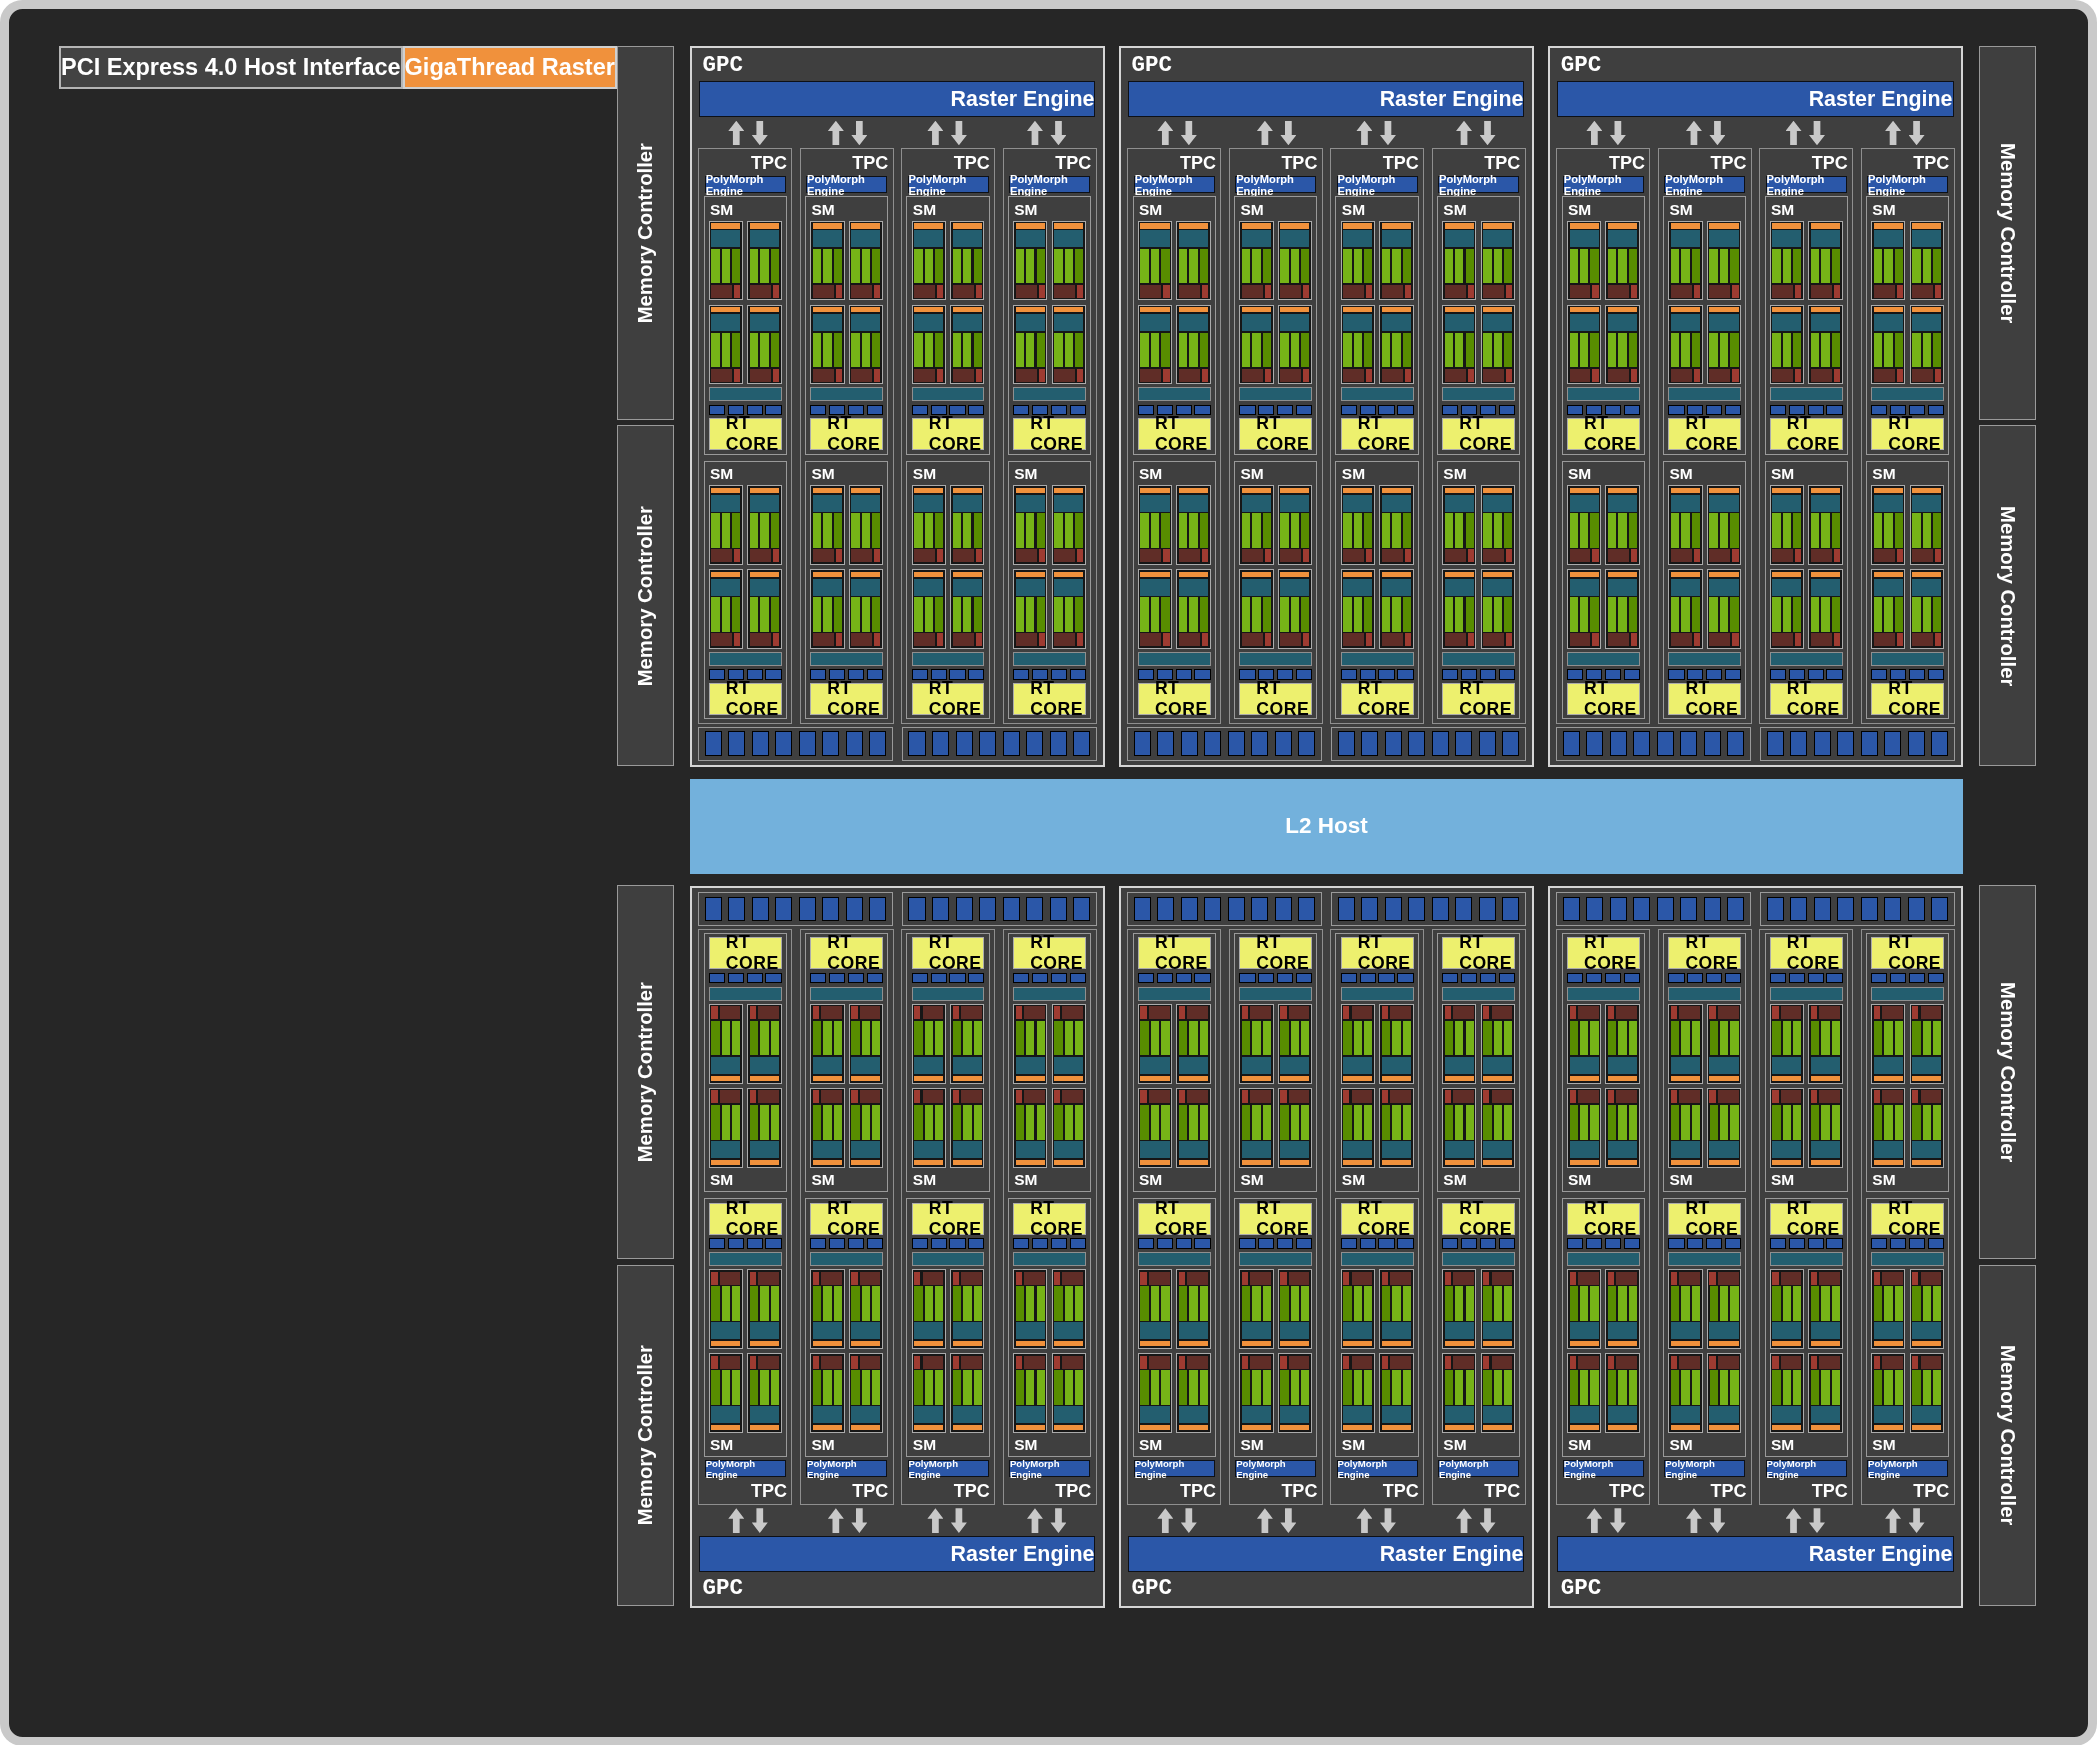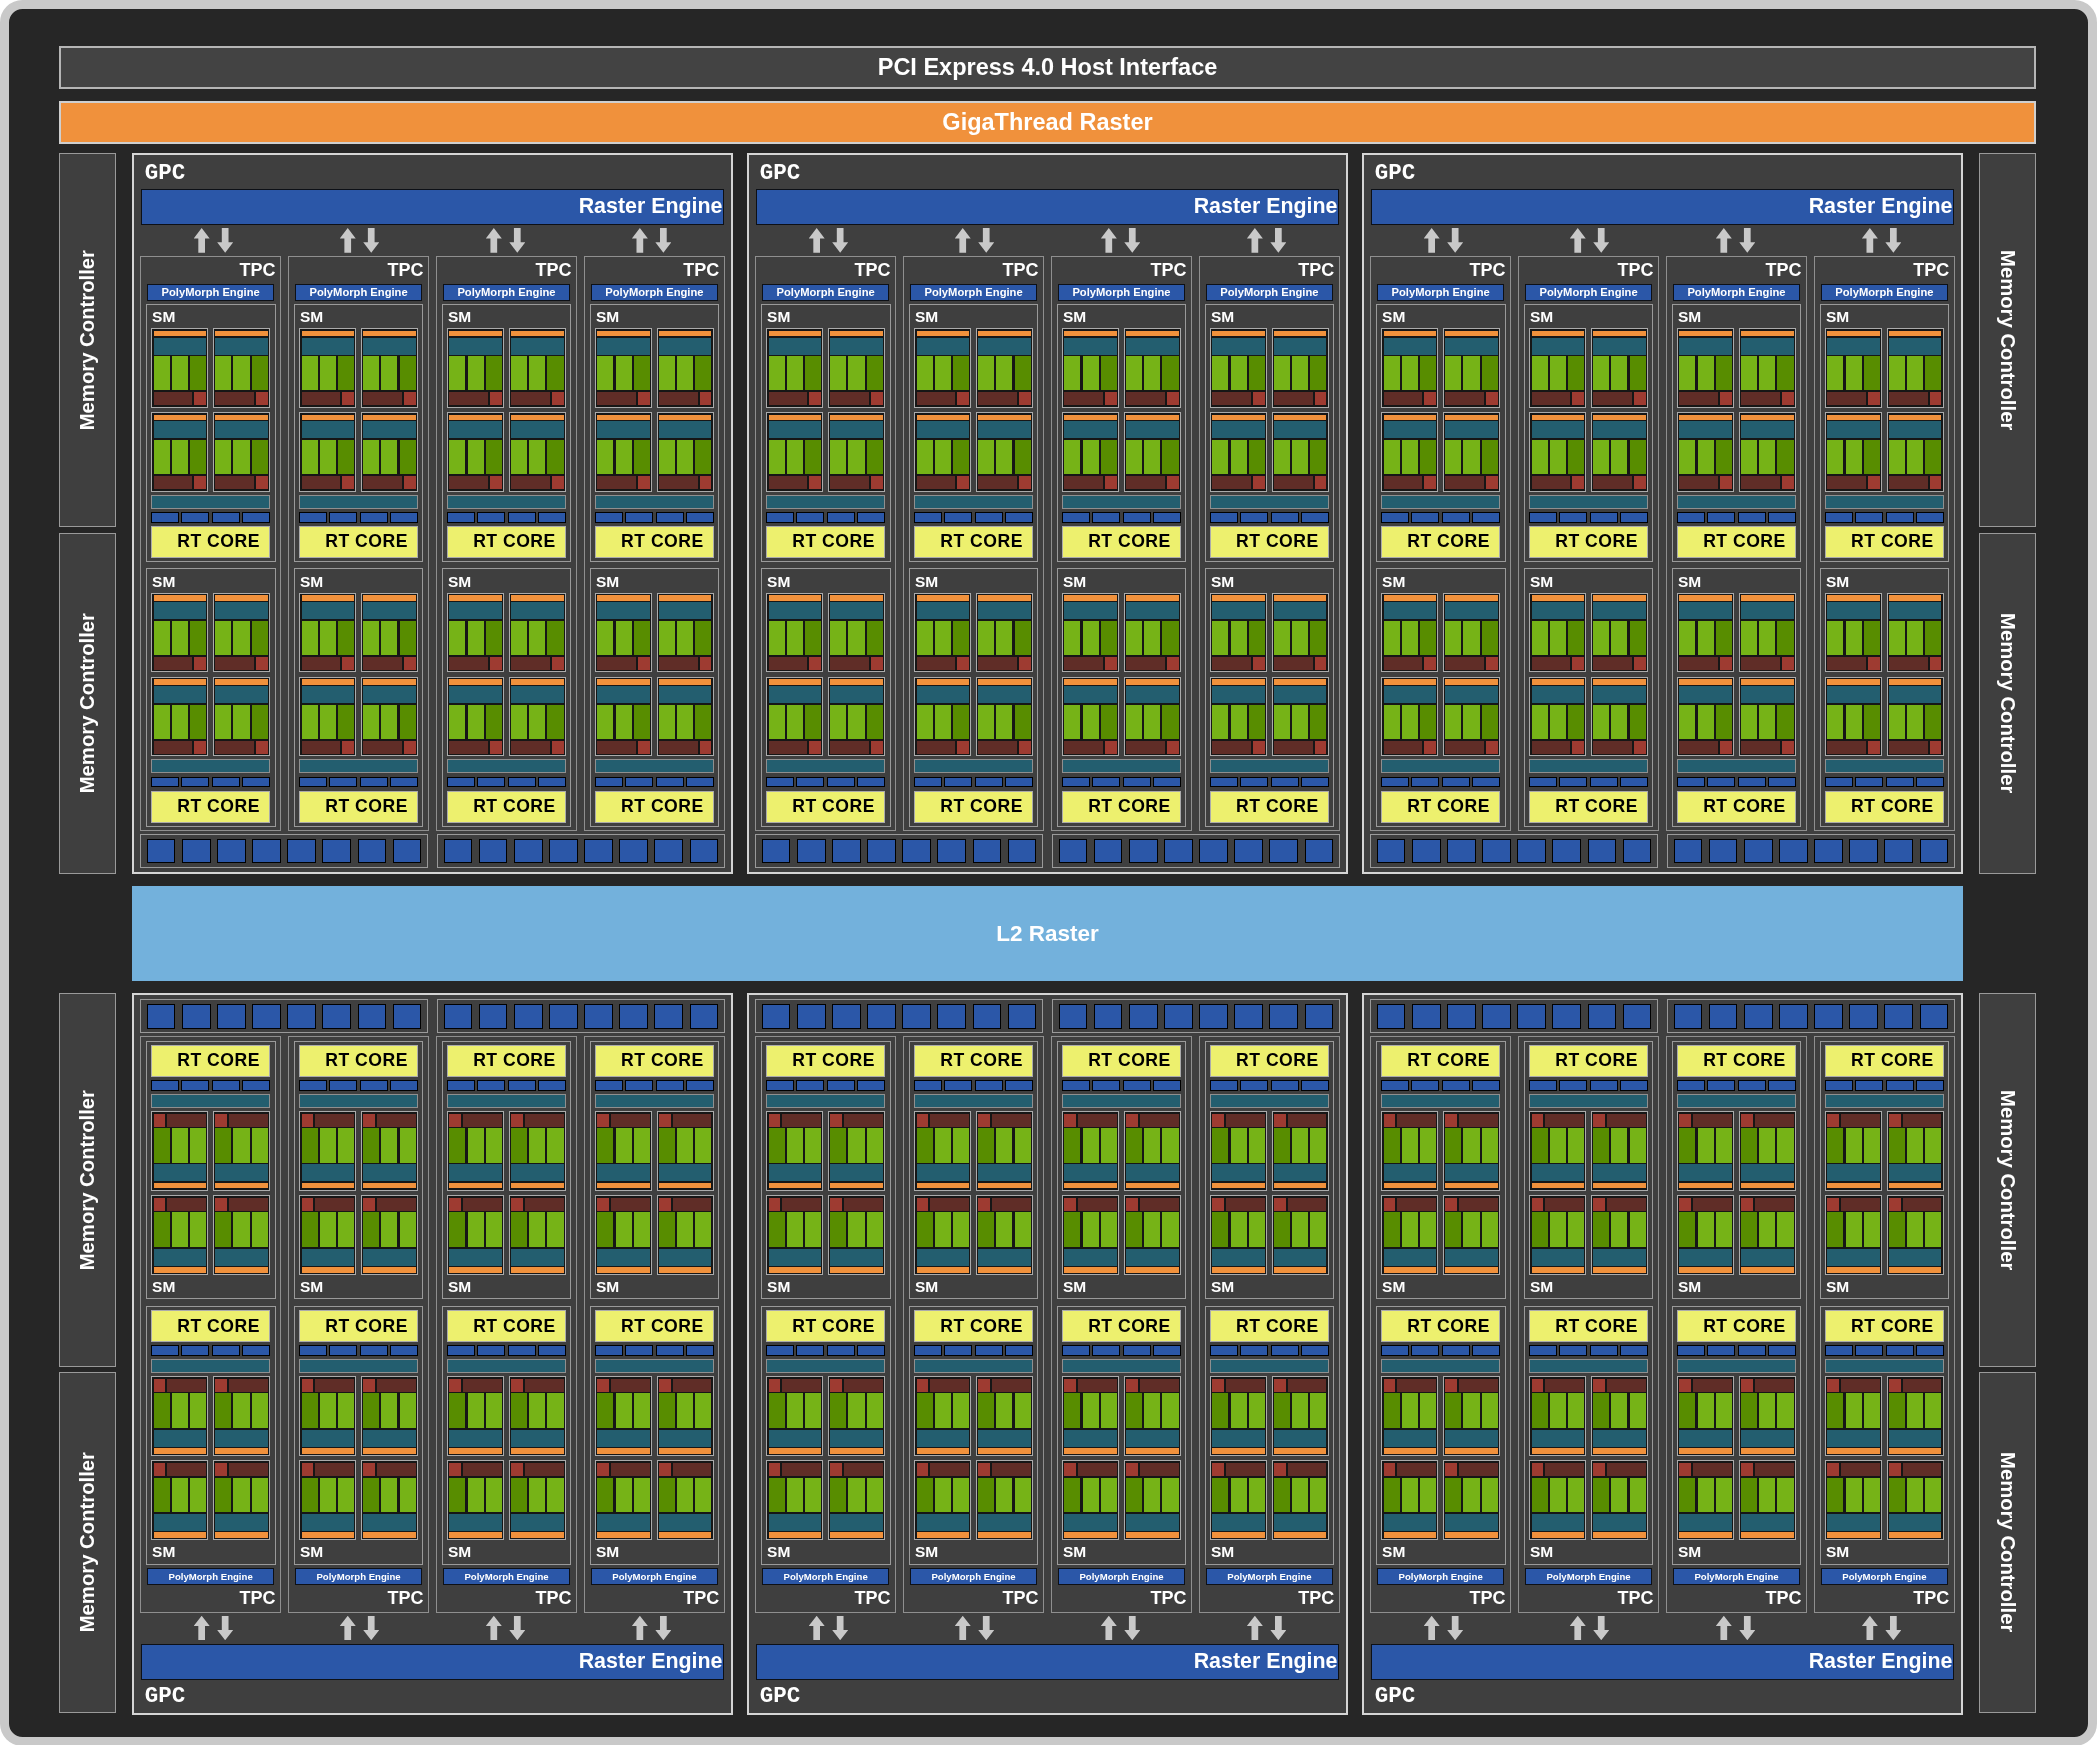--- a/index.html
+++ b/index.html
@@ -12,21 +12,21 @@
   }
   .canvas {
     position: absolute; left: 0; top: 0;
     width: 2097px; height: 1746px;
     background: #262626;
     border: 9.6px solid #c9c9c9;
     border-radius: 22.5px;
   }
   .content {
     position: absolute; left: 50px; right: 52px; top: 37px; bottom: 14px;
-    display: flex; flex-direction: column;
+    display: flex; 
   }
   .topbar {
     height: 43px; background: #434343; border: 2.1px solid #b5b5b5;
     display: flex; align-items: center; justify-content: center;
     font-size: 23.5px; color: #fff; margin-bottom: 11.8px; flex: none;
   }
   .giga {
     height: 43px; background: #f0913c; border: 2.1px solid #cfcfcf;
     display: flex; align-items: center; justify-content: center;
     font-size: 23.5px; color: #fff; margin-bottom: 9.6px; flex: none;
@@ -2011,21 +2011,21 @@
                     <div class="rop"></div>
                     <div class="rop"></div>
                     <div class="rop"></div>
                     <div class="rop"></div>
                   </div>
   </div>
               </div>
   </div>
           </div>
         <div class="l2">
-          <span>L2 Raster</span>
+          <span>L2 Host</span>
         </div>
         <div class="gpcrow bottom">
             <div class="gpc flip">
     <div class="blocklabel gpc-label">GPC</div>
     <div class="raster">
       <span>Raster Engine</span>
     </div>
     <div class="arrows">
                 <div class="arrowpair">
     <div class="arrow up"></div>

